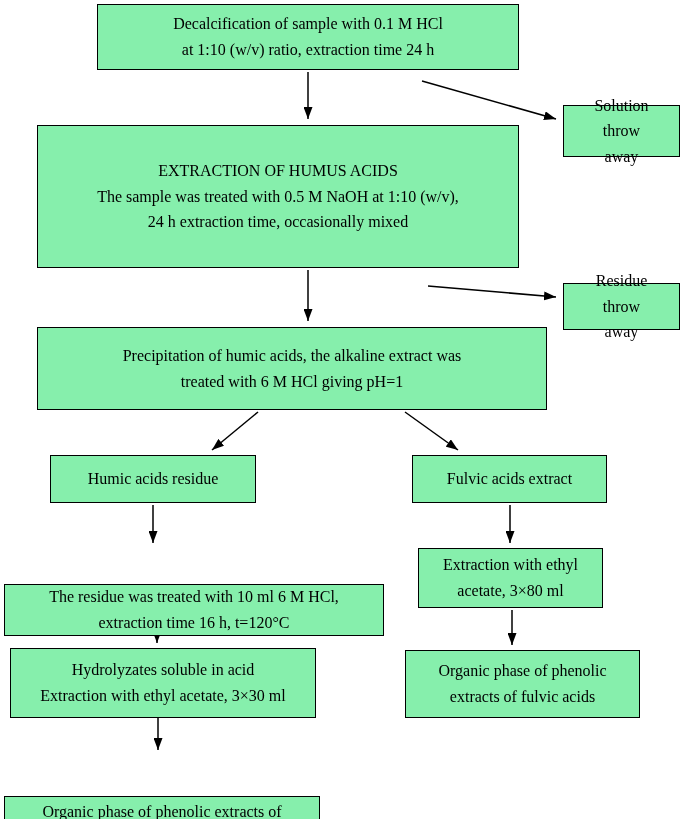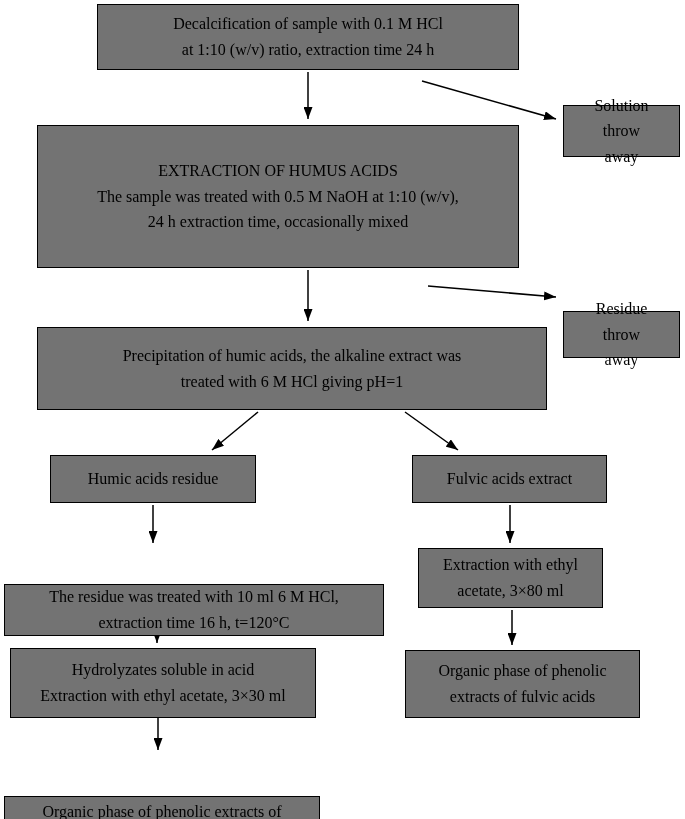--- a/index.html
+++ b/index.html
@@ -17,36 +17,36 @@
   }
   .arrows {
     position: absolute;
     left: 0; top: 0;
     width: 685px; height: 819px;
     pointer-events: none;
   }
   .box {
     position: absolute;
     border: 1.5px solid #000000;
-    background: #737373;
+    background: #86efac;
     display: flex;
     flex-direction: column;
     align-items: center;
     justify-content: center;
     text-align: center;
     font-size: 16px;
     line-height: 1.6;
     white-space: pre-line;
     padding: 2px 20px;
   }
   
   .b-decal      { left: 97px;  top: 4px;   width: 422px; height: 66px; }
   .b-solution   { left: 563px; top: 105px; width: 117px; height: 52px; }
   .b-wash       { left: 37px;  top: 125px; width: 482px; height: 143px; }
-  .b-residue-ta { left: 563px; top: 283px; width: 117px; height: 47px; margin-top: 28px; }
+  .b-residue-ta { left: 563px; top: 283px; width: 117px; height: 47px; }
   .b-precip     { left: 37px;  top: 327px; width: 510px; height: 83px; }
   .b-humic      { left: 50px;  top: 455px; width: 206px; height: 48px; }
   .b-fulvic     { left: 412px; top: 455px; width: 195px; height: 48px; }
   .b-treat      { left: 4px;   top: 548px; width: 380px; height: 52px; margin-top: 36px; }
   .b-hydro      { left: 10px;  top: 648px; width: 306px; height: 70px; }
   .b-humic-org  { left: 4px;   top: 796px; width: 316px; height: 57px; }
   .b-fulvic-ext { left: 418px; top: 548px; width: 185px; height: 60px; }
   .b-fulvic-org { left: 405px; top: 650px; width: 235px; height: 68px; }
 </style>
 </head>

